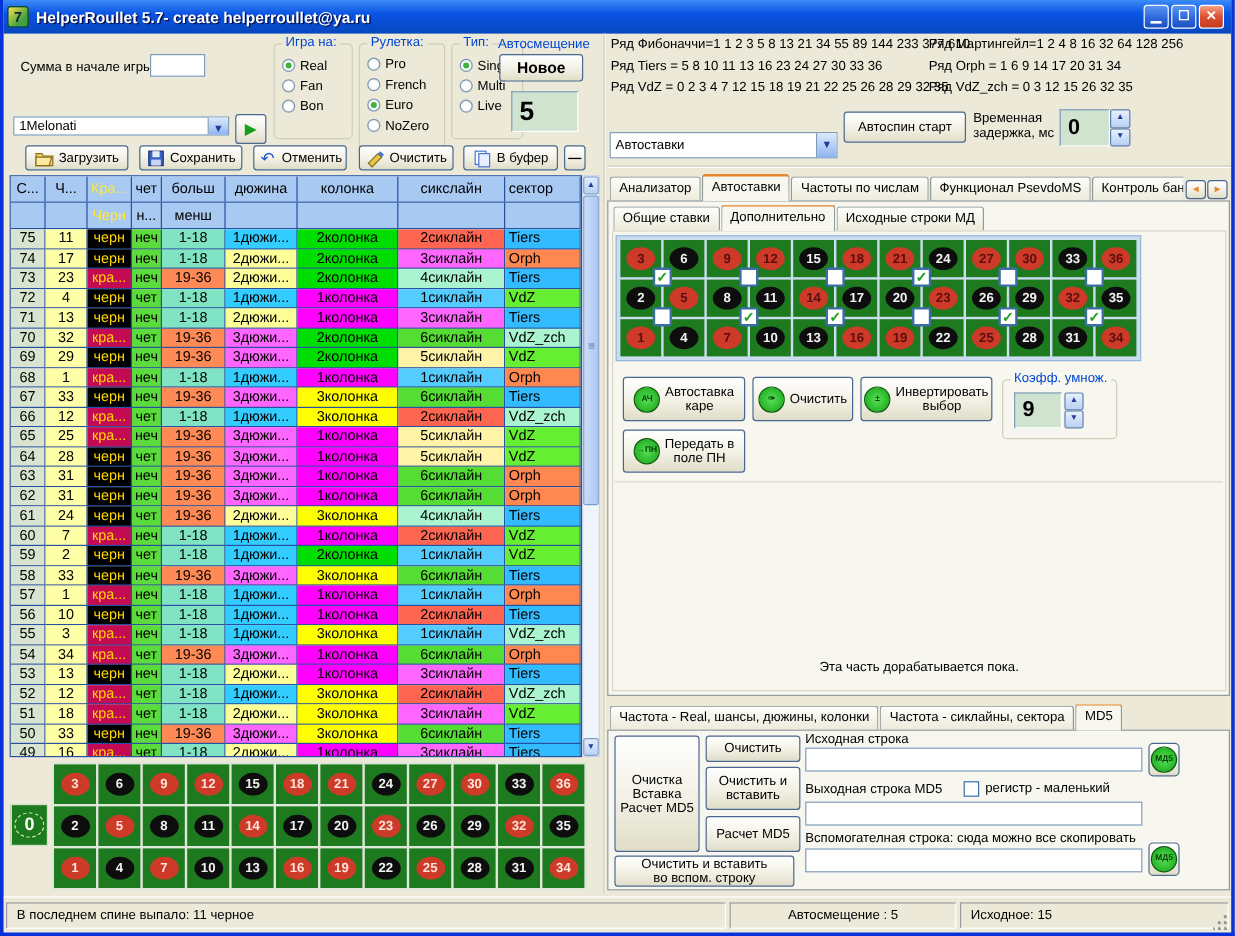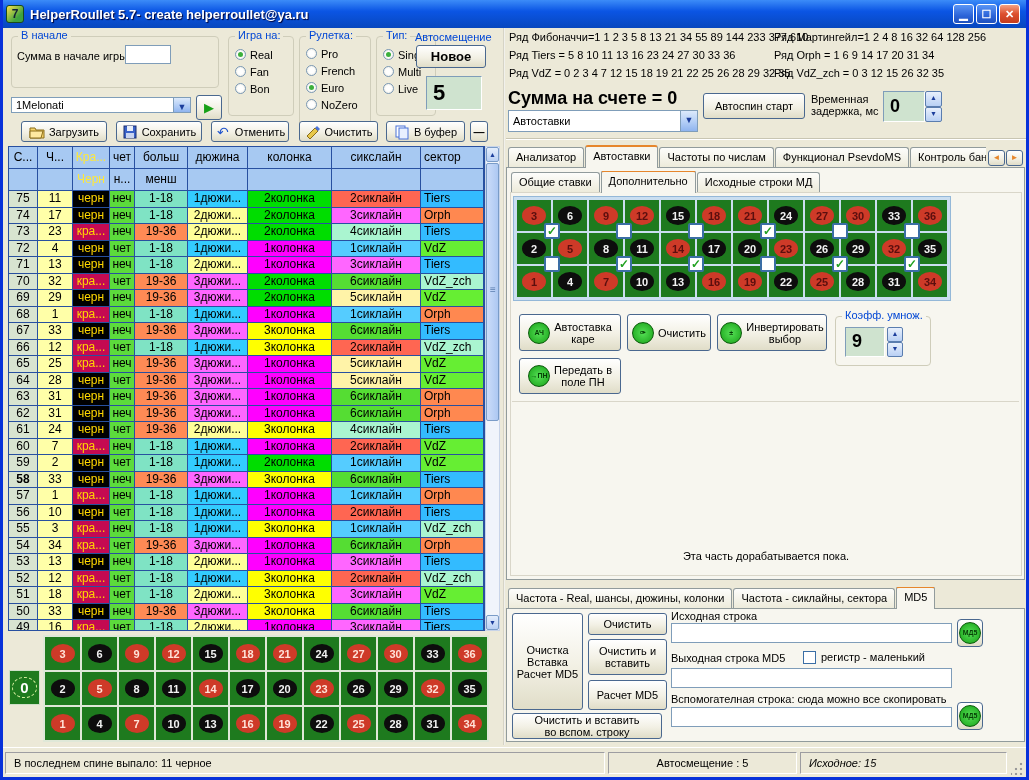--- a/index.html
+++ b/index.html
@@ -63,23 +63,20 @@
   <div class="titlebar">
     <div class="appicon">7</div>
     <div class="title-text">HelperRoullet 5.7- create helperroullet@ya.ru</div>
   </div>
   <div class="winbtns">
     <div class="winbtn">▁</div>
     <div class="winbtn">☐</div>
     <div class="winbtn close">✕</div>
   </div>
 
-  <div class="gb" style="left:8px;top:36px;width:208px;height:52px;">
-    <span class="gb-label">В начале</span>
-  </div>
   <div class="lbl" style="left:14px;top:50px;">Сумма в начале игры</div>
   <div class="field" style="left:122px;top:45px;width:46px;height:19px;"></div>
 
   <div class="combo" style="left:8px;top:97px;width:180px;height:16px;">
     <span class="cv">1Melonati</span>
     <span class="cb">▼</span>
   </div>
   <div class="xpbtn" style="left:193px;top:95px;width:26px;height:25px;color:#17A017;font-size:13px;">▶</div>
 
   <div class="gb" style="left:225px;top:36px;width:66px;height:80px;">
@@ -382,21 +379,21 @@
           <div class="tcell c1" style="background: rgb(255, 255, 168);">2</div>
           <div class="tcell c2" style="background: rgb(0, 0, 0); color: rgb(255, 215, 0);">черн</div>
           <div class="tcell c3" style="background: rgb(92, 219, 60);">чет</div>
           <div class="tcell c4" style="background: rgb(127, 227, 196);">1-18</div>
           <div class="tcell c5" style="background: rgb(51, 204, 255);">1дюжи...</div>
           <div class="tcell c6" style="background: rgb(0, 221, 0);">2колонка</div>
           <div class="tcell c7" style="background: rgb(85, 204, 255);">1сиклайн</div>
           <div class="tcell c8" style="background: rgb(102, 238, 51);">VdZ</div>
         </div>
         <div class="trow">
-          <div class="tcell c0" style="background: rgb(216, 228, 208); font-weight: bold;">58</div>
+          <div class="tcell c0" style="background: rgb(216, 228, 208);">58</div>
           <div class="tcell c1" style="background: rgb(255, 255, 168);">33</div>
           <div class="tcell c2" style="background: rgb(0, 0, 0); color: rgb(255, 215, 0);">черн</div>
           <div class="tcell c3" style="background: rgb(92, 219, 60);">неч</div>
           <div class="tcell c4" style="background: rgb(255, 138, 85);">19-36</div>
           <div class="tcell c5" style="background: rgb(255, 102, 255);">3дюжи...</div>
           <div class="tcell c6" style="background: rgb(255, 255, 0);">3колонка</div>
           <div class="tcell c7" style="background: rgb(85, 221, 51);">6сиклайн</div>
           <div class="tcell c8" style="background: rgb(51, 187, 255);">Tiers</div>
         </div>
         <div class="trow">
@@ -629,21 +626,20 @@
       <div class="infoline">Ряд Фибоначчи=1 1 2 3 5 8 13 21 34 55 89 144 233 377 610</div>
       <div class="infoline">Ряд Tiers = 5 8 10 11 13 16 23 24 27 30 33 36</div>
       <div class="infoline">Ряд VdZ = 0 2 3 4 7 12 15 18 19 21 22 25 26 28 29 32 35</div>
     </div>
   <div style="position:absolute;left:771px;top:31px;width:252px;overflow:hidden;" id="info-right">
       <div class="infoline">Ряд Мартингейл=1 2 4 8 16 32 64 128 256</div>
       <div class="infoline">Ряд Orph = 1 6 9 14 17 20 31 34</div>
       <div class="infoline">Ряд VdZ_zch = 0 3 12 15 26 32 35</div>
     </div>
 
-  <div class="lbl" style="left:505px;top:88px;font-size:18px;font-weight:bold;">Сумма на счете = 0</div>
   <div class="combo" style="left:505px;top:110px;width:190px;height:22px;">
     <span class="cv">Автоставки</span>
     <span class="cb">▼</span>
   </div>
   <div class="xpbtn" style="left:700px;top:93px;width:102px;height:26px;">Автоспин старт</div>
   <div class="lbl" style="left:808px;top:93px;white-space:pre-line;">Временная
 задержка, мс</div>
   <div class="greenfield" style="left:880px;top:91px;width:42px;height:31px;font-size:18px;line-height:28px;">0</div>
   <div class="spincol" style="left:922px;top:91px;width:17px;height:31px;">
     <div class="spinbtn">▲</div>
@@ -855,16 +851,16 @@
   <div class="field" style="left:668px;top:668px;width:281px;height:20px;"></div>
   <div class="lbl" style="left:668px;top:693px;">Вспомогателная строка: сюда можно все скопировать</div>
   <div class="field" style="left:668px;top:707px;width:281px;height:20px;"></div>
   <div class="xpbtn" style="left:954px;top:702px;width:26px;height:28px;border-radius:4px;">
     <span class="gcircle" style="margin:0;">МД5</span>
   </div>
 
   <div class="statusbar">
     <div class="ssec" style="left:2px;width:600px;">В последнем спине выпало: 11 черное</div>
     <div class="ssec" style="left:605px;width:189px;text-align:center;">Автосмещение : 5</div>
-    <div class="ssec" style="left:797px;width:207px;font-style:italic;">Исходное: 15</div>
+    <div class="ssec" style="left:797px;width:224px;">Исходное: 15</div>
     <div class="grip"></div>
   </div>
 </div>
 
 </body></html>

